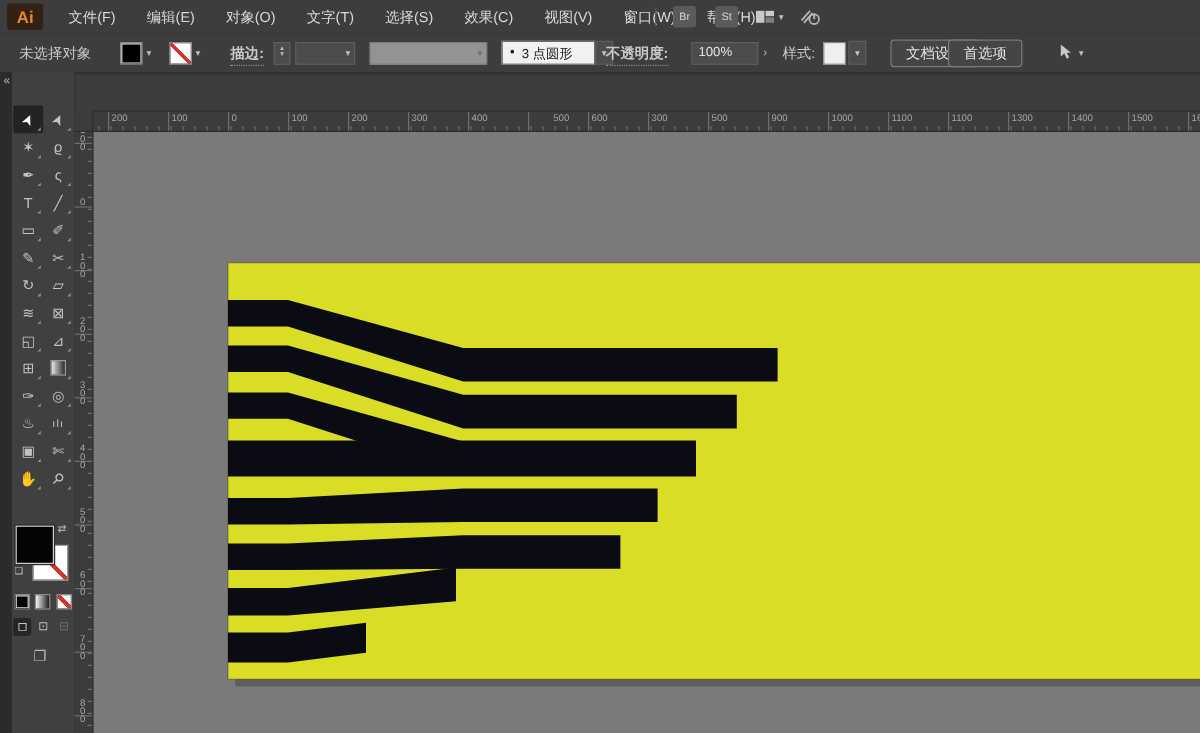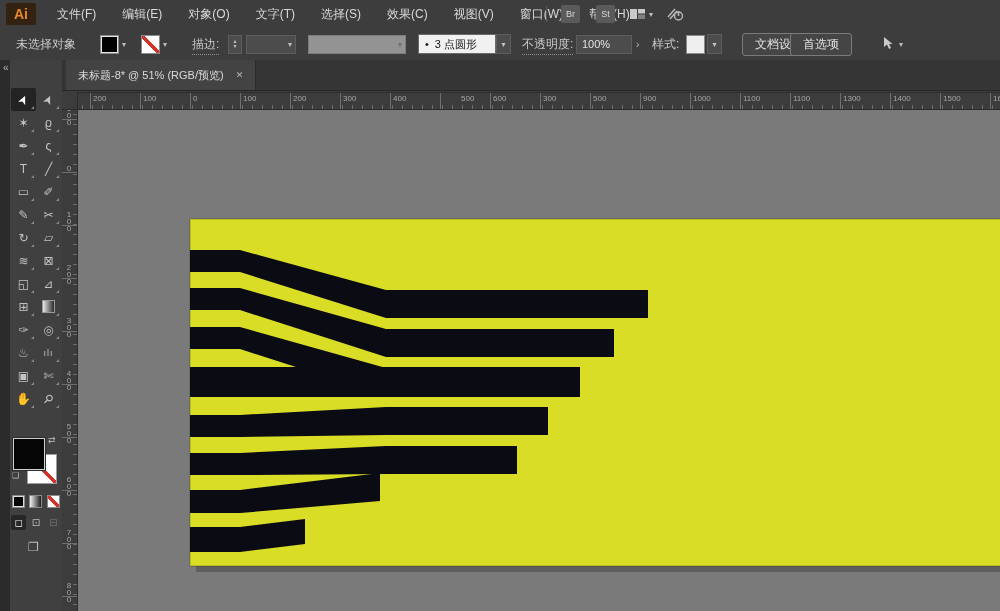--- a/index.html
+++ b/index.html
@@ -16,21 +16,21 @@
   #menubar-right{display:flex;align-items:center;position:absolute;left:540px;top:0;height:28px;}
   .mb-sep{width:1px;height:16px;background:#565656;margin:0 6px;}
   .sq-btn{width:19px;height:18px;background:#5a5a5a;border-radius:2px;color:#d6d6d6;font-size:9px;
           display:flex;align-items:center;justify-content:center;margin:0 8px;}
   .mb-ic{margin:0 6px;display:flex;align-items:center;}
   .chev{color:#bdbdbd;font-size:8px;margin-left:3px;}
   
   #controlbar{position:absolute;left:0;top:28px;width:1000px;height:32px;background:#3d3d3d;
               border-bottom:2px solid #303030;}
   .cb{position:absolute;top:0;height:32px;display:flex;align-items:center;font-size:12px;color:#c9c9c9;}
-  .cb-label-u{border-bottom:1px dotted #8f8f8f;padding-bottom:1px;}
+  .cb-label-u{border-bottom:1px dotted #8f8f8f;padding-bottom:1px;font-weight:bold;}
   .swatch{width:19px;height:19px;border:1px solid #8a8a8a;box-sizing:border-box;}
   .sw-black{background:#000;box-shadow:inset 0 0 0 1px #e6e6e6;}
   .sw-none{background:linear-gradient(to top right,#fff 44%,#d0342c 44%,#d0342c 56%,#fff 56%);}
   .sw-white{background:#efefef;}
   .fieldbox{background:#4c4c4c;border:1px solid #5d5d5d;height:19px;box-sizing:border-box;
             display:flex;align-items:center;color:#e3e3e3;font-size:11px;}
   .stepper{width:14px;height:19px;background:#4c4c4c;border:1px solid #5d5d5d;box-sizing:border-box;
            display:flex;flex-direction:column;align-items:center;justify-content:center;color:#c0c0c0;}
   .stepper span{font-size:6px;line-height:5px;}
   .dd-chev{margin-left:auto;margin-right:3px;color:#bdbdbd;font-size:8px;}
@@ -165,21 +165,21 @@
         <span class="dd-chev" style="color:#6e6e6e">▾</span>
       </div>
     </div>
     <div class="cb" style="left:418px">
       <div class="whitebox" style="width:78px">
         <span style="margin-right:6px">•</span>
         <span>3 点圆形</span>
       </div>
       <div class="chevbox">▾</div>
     </div>
-    <div class="cb cb-label-u" style="left:522px;height:18px;top:7px">不透明度:</div>
+    <div class="cb cb-label-u" style="left:505px;height:18px;top:7px">不透明度:</div>
     <div class="cb" style="left:576px">
       <div class="fieldbox" style="width:56px;padding-left:5px">
         <span>100%</span>
       </div>
       <span style="margin-left:4px;color:#bdbdbd;font-size:10px">›</span>
     </div>
     <div class="cb" style="left:652px">样式:</div>
     <div class="cb" style="left:686px">
       <div class="swatch sw-white"></div>
       <div class="chevbox" style="margin-left:2px">▾</div>
@@ -191,26 +191,20 @@
       <div class="cb-btn">首选项</div>
     </div>
     <div class="cb" style="left:880px">
       <svg width="16" height="16" viewBox="0 0 16 16">
         <path d="M4 1 L4 11 L7 8.5 L9 13 L11 12 L9 8 L12.5 8 Z" fill="#c9c9c9"></path>
       </svg>
       <span class="chev">▾</span>
     </div>
   </div>
 
-  <div id="tabbar">
-    <div id="doc-tab">
-      <span>未标题-8* @ 51% (RGB/预览)</span>
-      <span id="tab-close">✕</span>
-    </div>
-  </div>
 
   <div id="left-strip"></div>
   <div id="collapse">«</div>
   <div id="toolbar">
     <div id="tools">
         <div class="tool sel">
           <span class="rotA">➤</span>
         </div>
         <div class="tool">
           <span class="rotA">➤</span>

